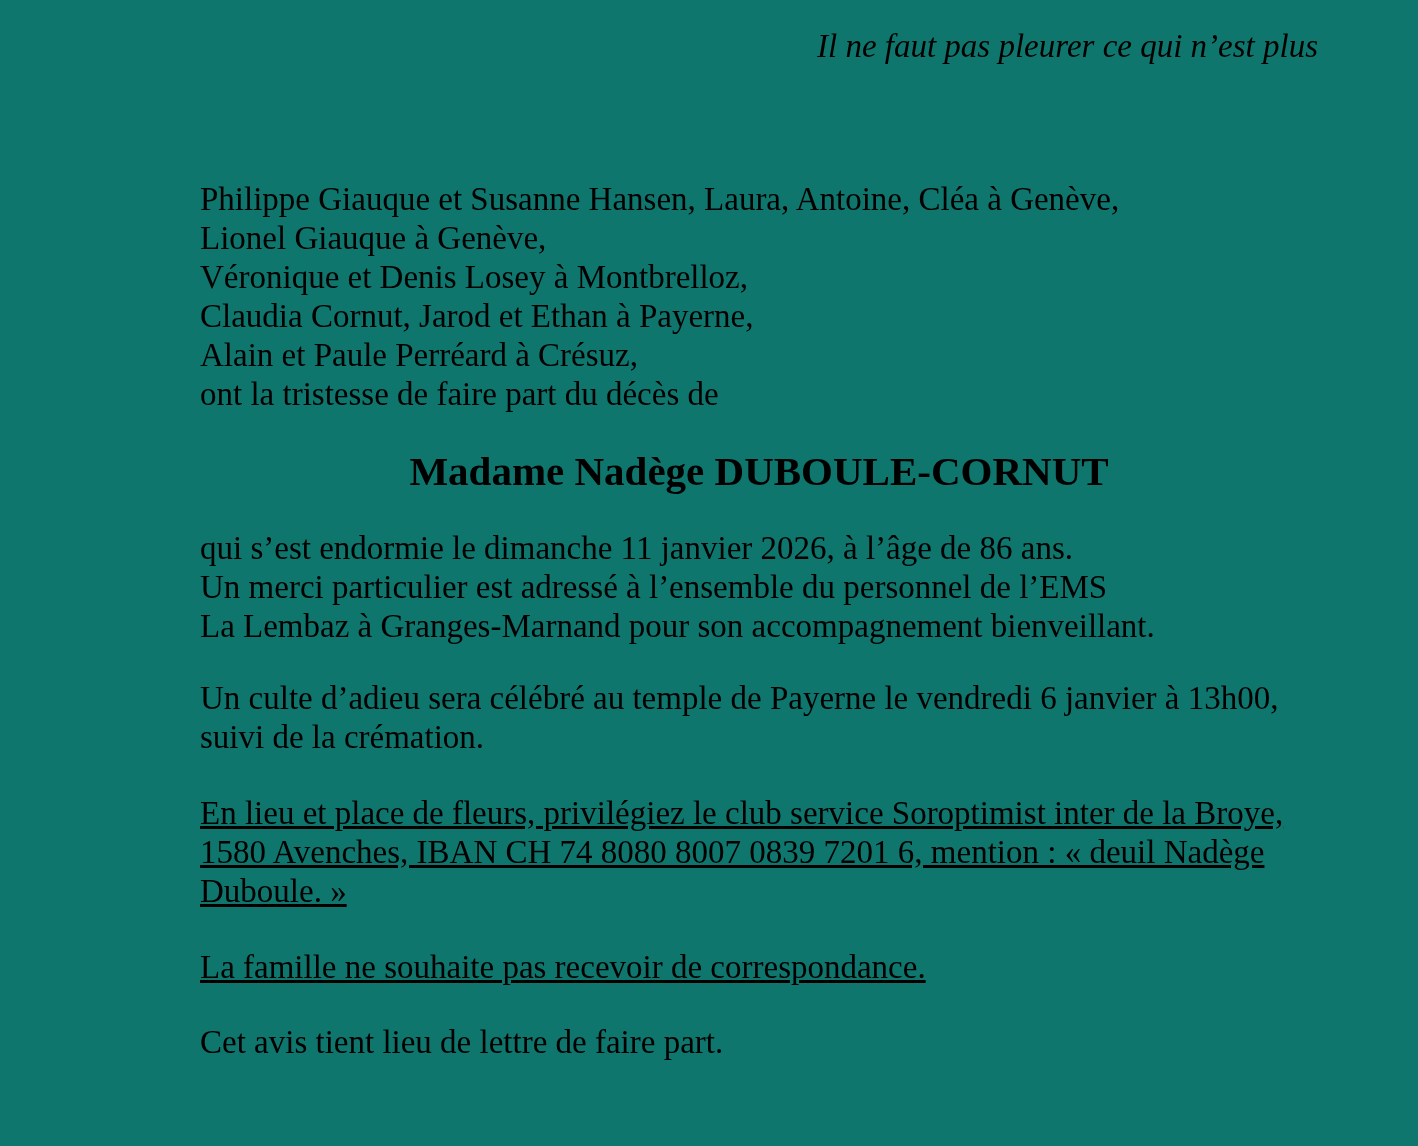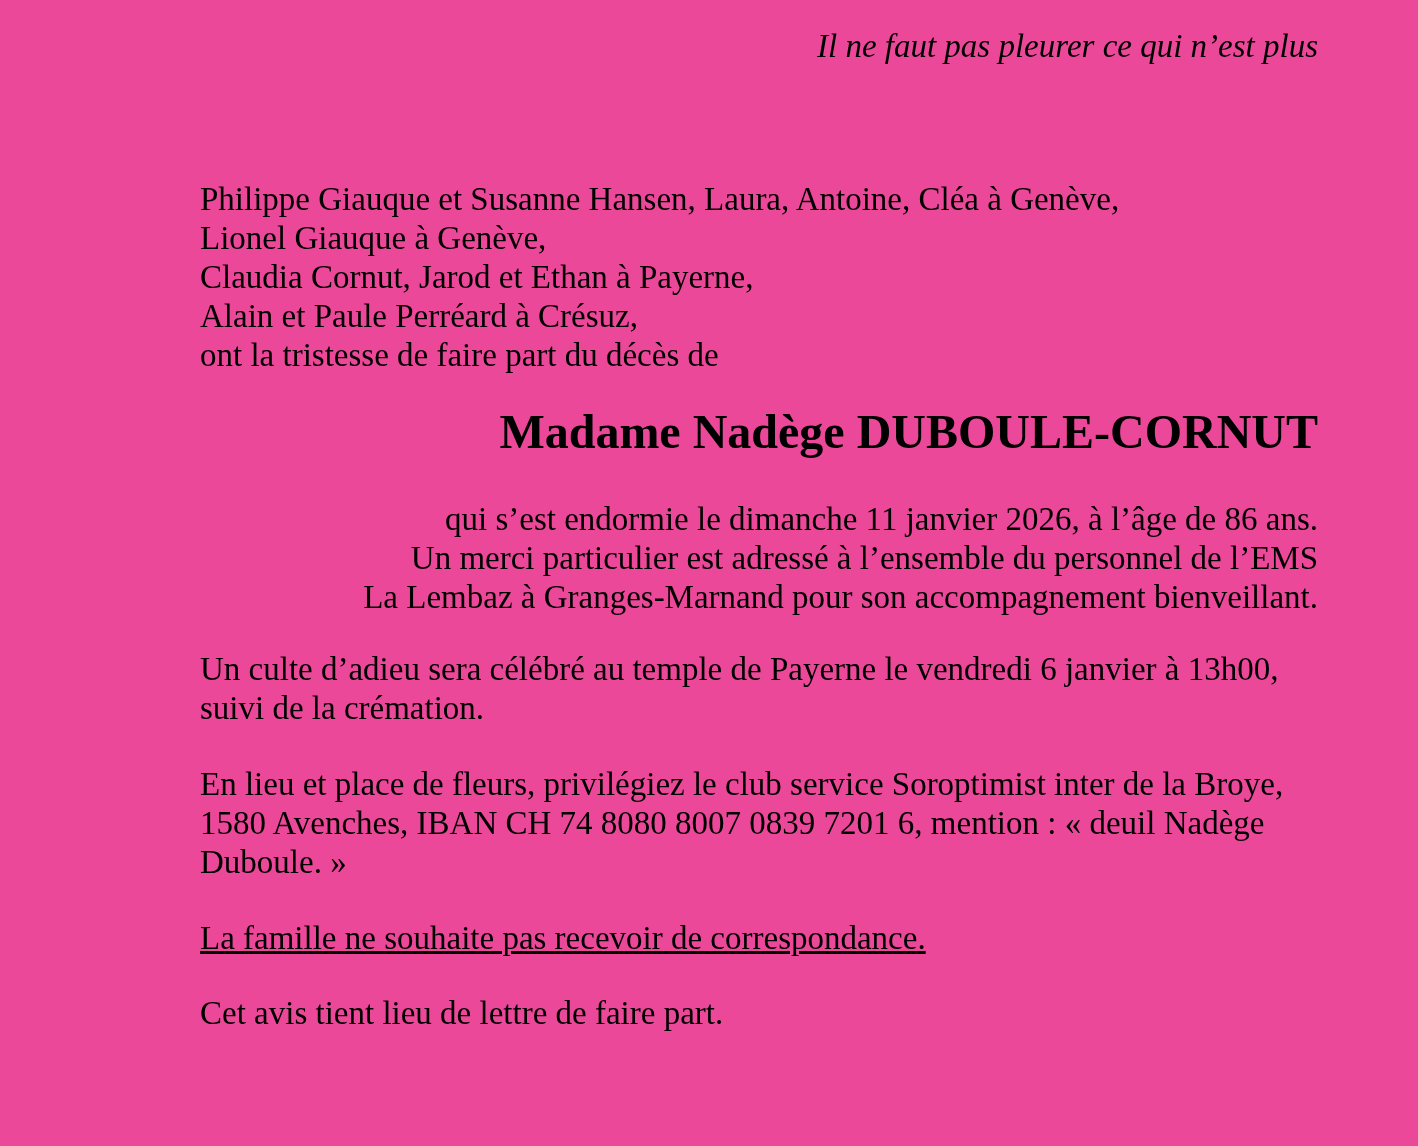--- a/index.html
+++ b/index.html
@@ -2,62 +2,63 @@
 <html lang="fr"><head>
 <meta charset="utf-8">
 <style>
   html, body { margin: 0; padding: 0; background: #ffffff; }
   .page {
     position: relative;
     width: 1418px;
     height: 1146px;
     box-sizing: border-box;
     padding: 27px 100px 0 200px;
-    background: #ec4899;
+    background: #0f766e;
     color: #000000;
     font-family: "Liberation Serif", "DejaVu Serif", serif;
     font-size: 33px;
     line-height: 39px;
     overflow: hidden;
   }
   .line { white-space: nowrap; }
   .epigraph {
     text-align: right;
     font-style: italic;
     margin-bottom: 114px;
   }
   .family { margin: 0; }
   .deceased-title {
     margin-top: 35px;
-    font-size: 48px;
+    font-size: 41px;
     line-height: 44px;
     font-weight: bold;
-    text-align: right;
+    text-align: center;
     white-space: nowrap;
   }
-  .p-endormie { margin-top: 46px; text-align: right; }
+  .p-endormie { margin-top: 36px; }
   .p-culte    { margin-top: 33px; }
-  .p-fleurs   { margin-top: 37px; }
+  .p-fleurs   { margin-top: 37px; text-decoration: underline; }
   .p-famille  { margin-top: 37px; text-decoration: underline; }
   .closing {
     margin-top: 36px;
   }
 </style>
 </head>
 <body>
 
 <div class="page">
 
   <div class="epigraph">
     <div class="line">Il ne faut pas pleurer ce qui n’est plus</div>
   </div>
 
   <div class="family">
     <div class="line">Philippe Giauque et Susanne Hansen, Laura, Antoine, Cléa à Genève,</div>
     <div class="line">Lionel Giauque à Genève,</div>
+    <div class="line">Véronique et Denis Losey à Montbrelloz,</div>
     <div class="line">Claudia Cornut, Jarod et Ethan à Payerne,</div>
     <div class="line">Alain et Paule Perréard à Crésuz,</div>
     <div class="line">ont la tristesse de faire part du décès de</div>
   </div>
 
   <div class="deceased-title">Madame Nadège DUBOULE-CORNUT</div>
 
   <div class="p-endormie">
     <div class="line">qui s’est endormie le dimanche 11 janvier 2026, à l’âge de 86 ans.</div>
     <div class="line">Un merci particulier est adressé à l’ensemble du personnel de l’EMS</div>

